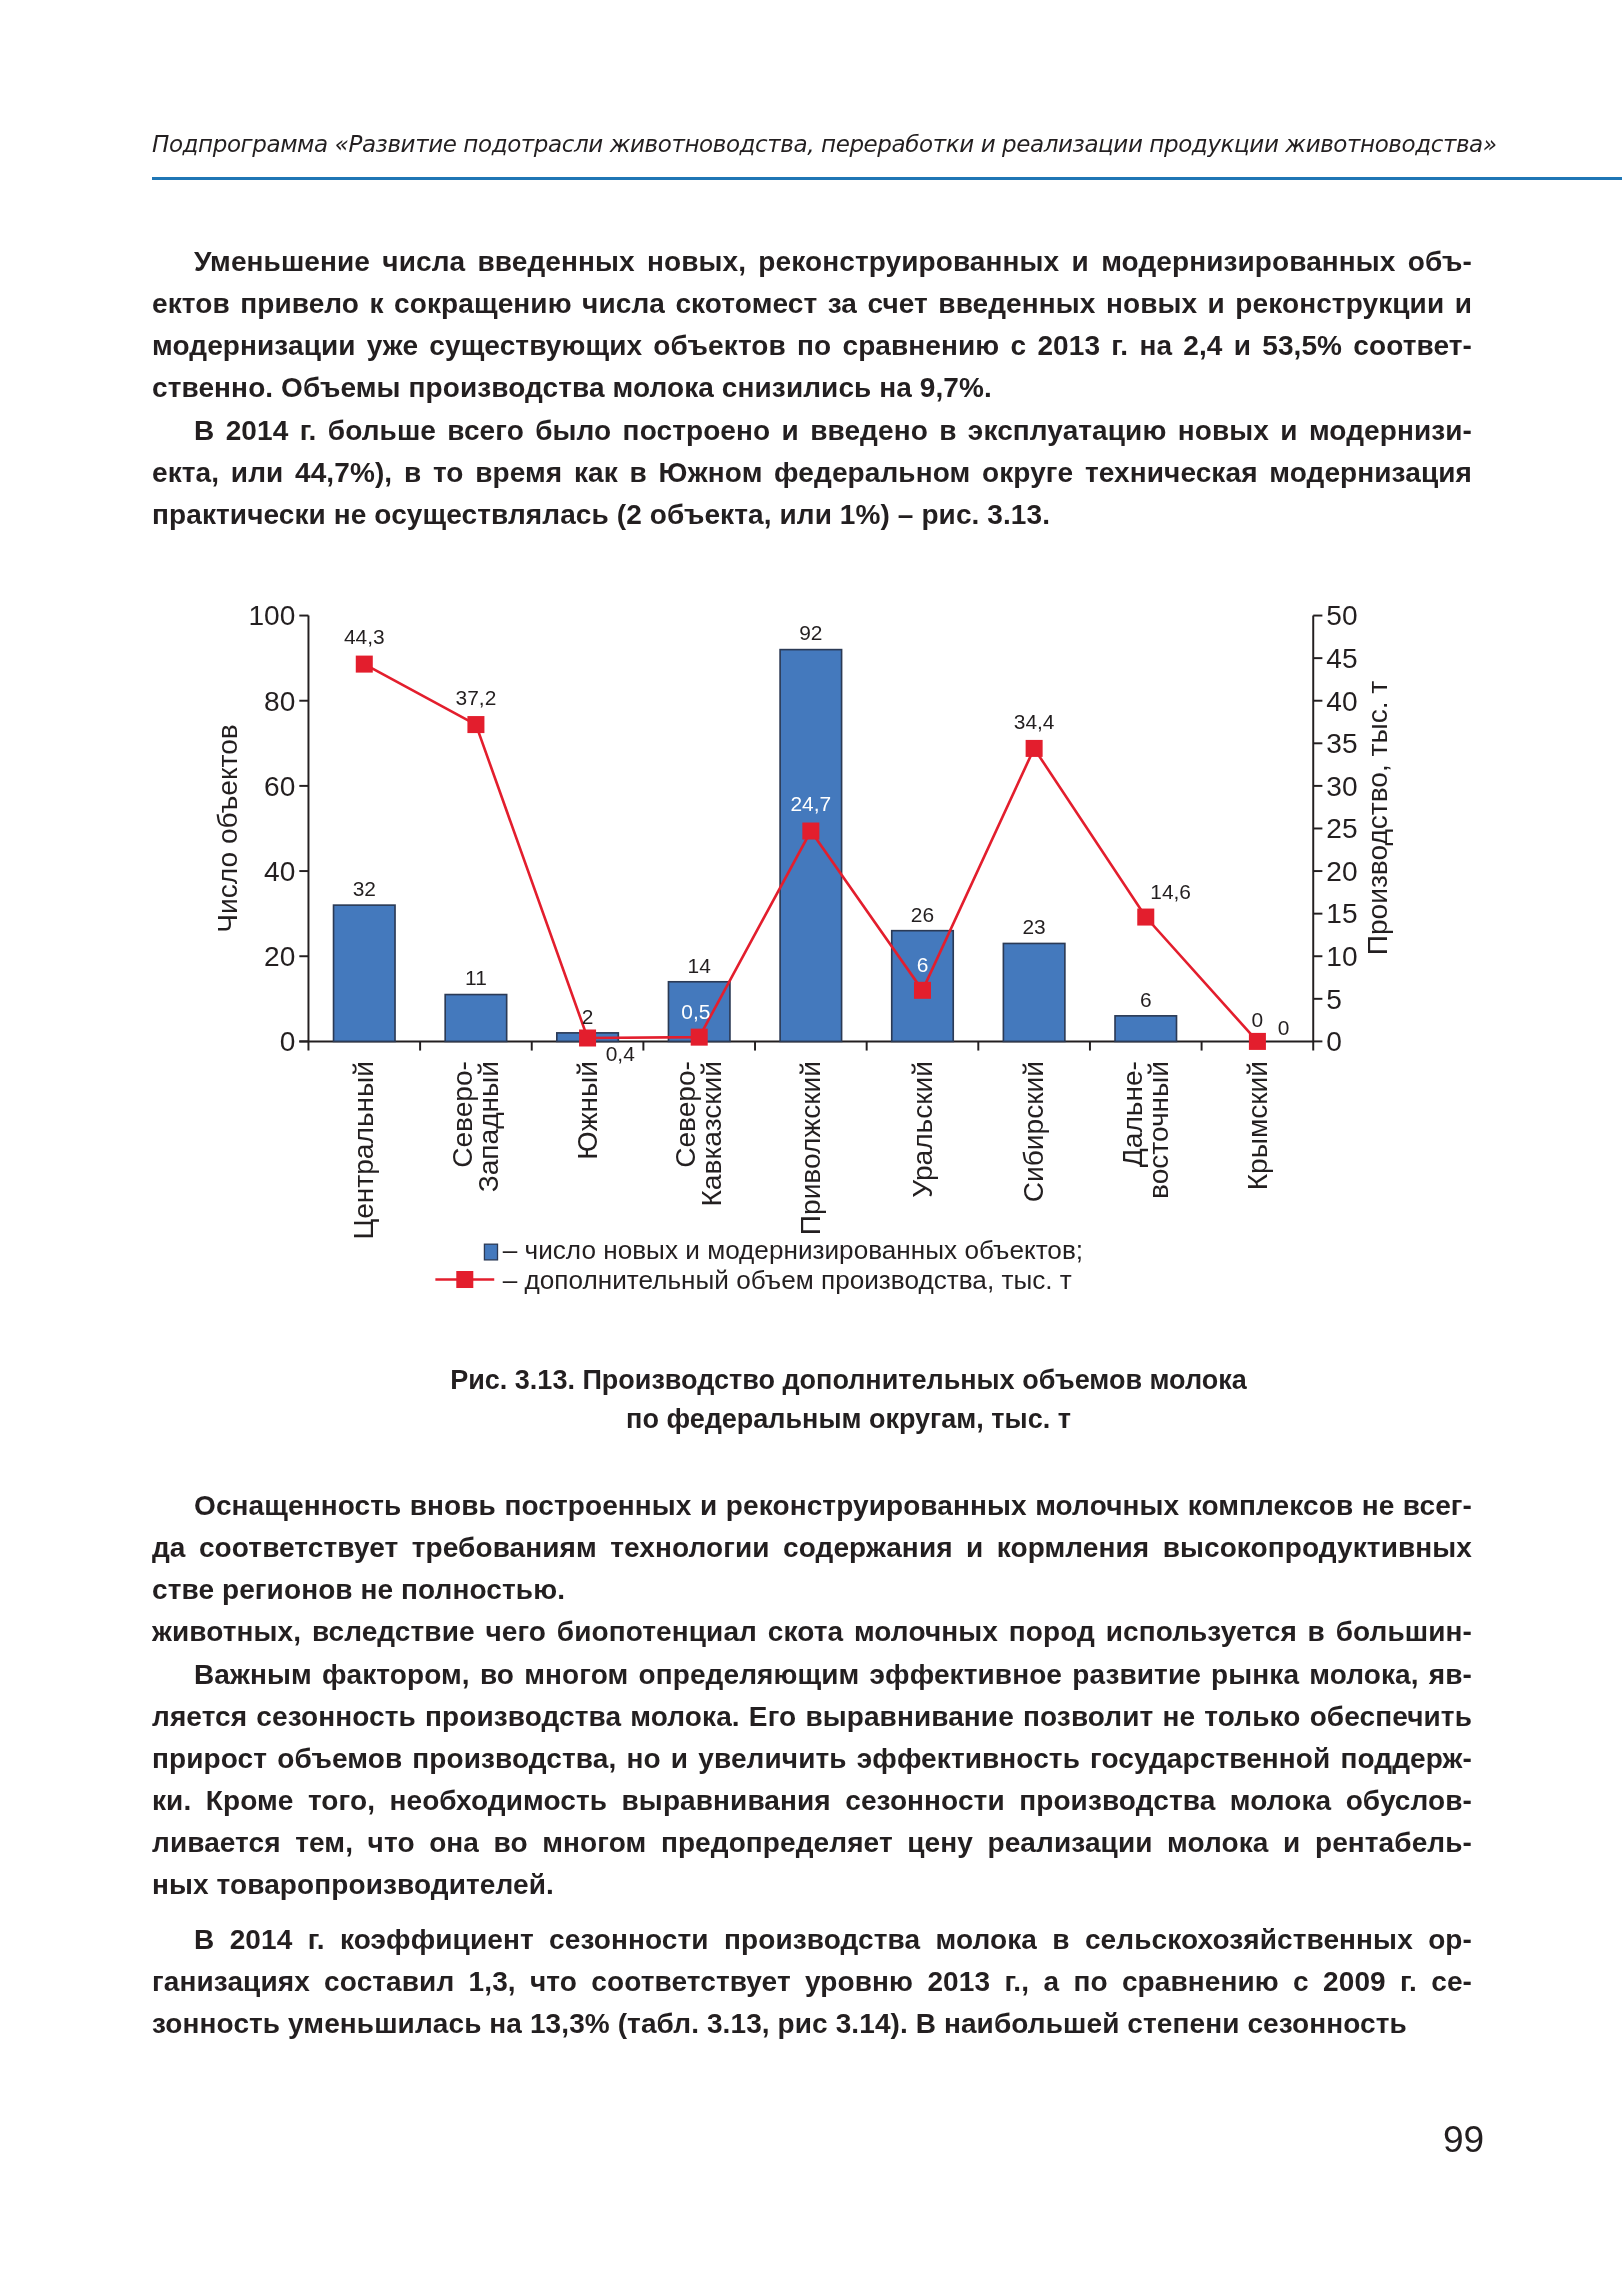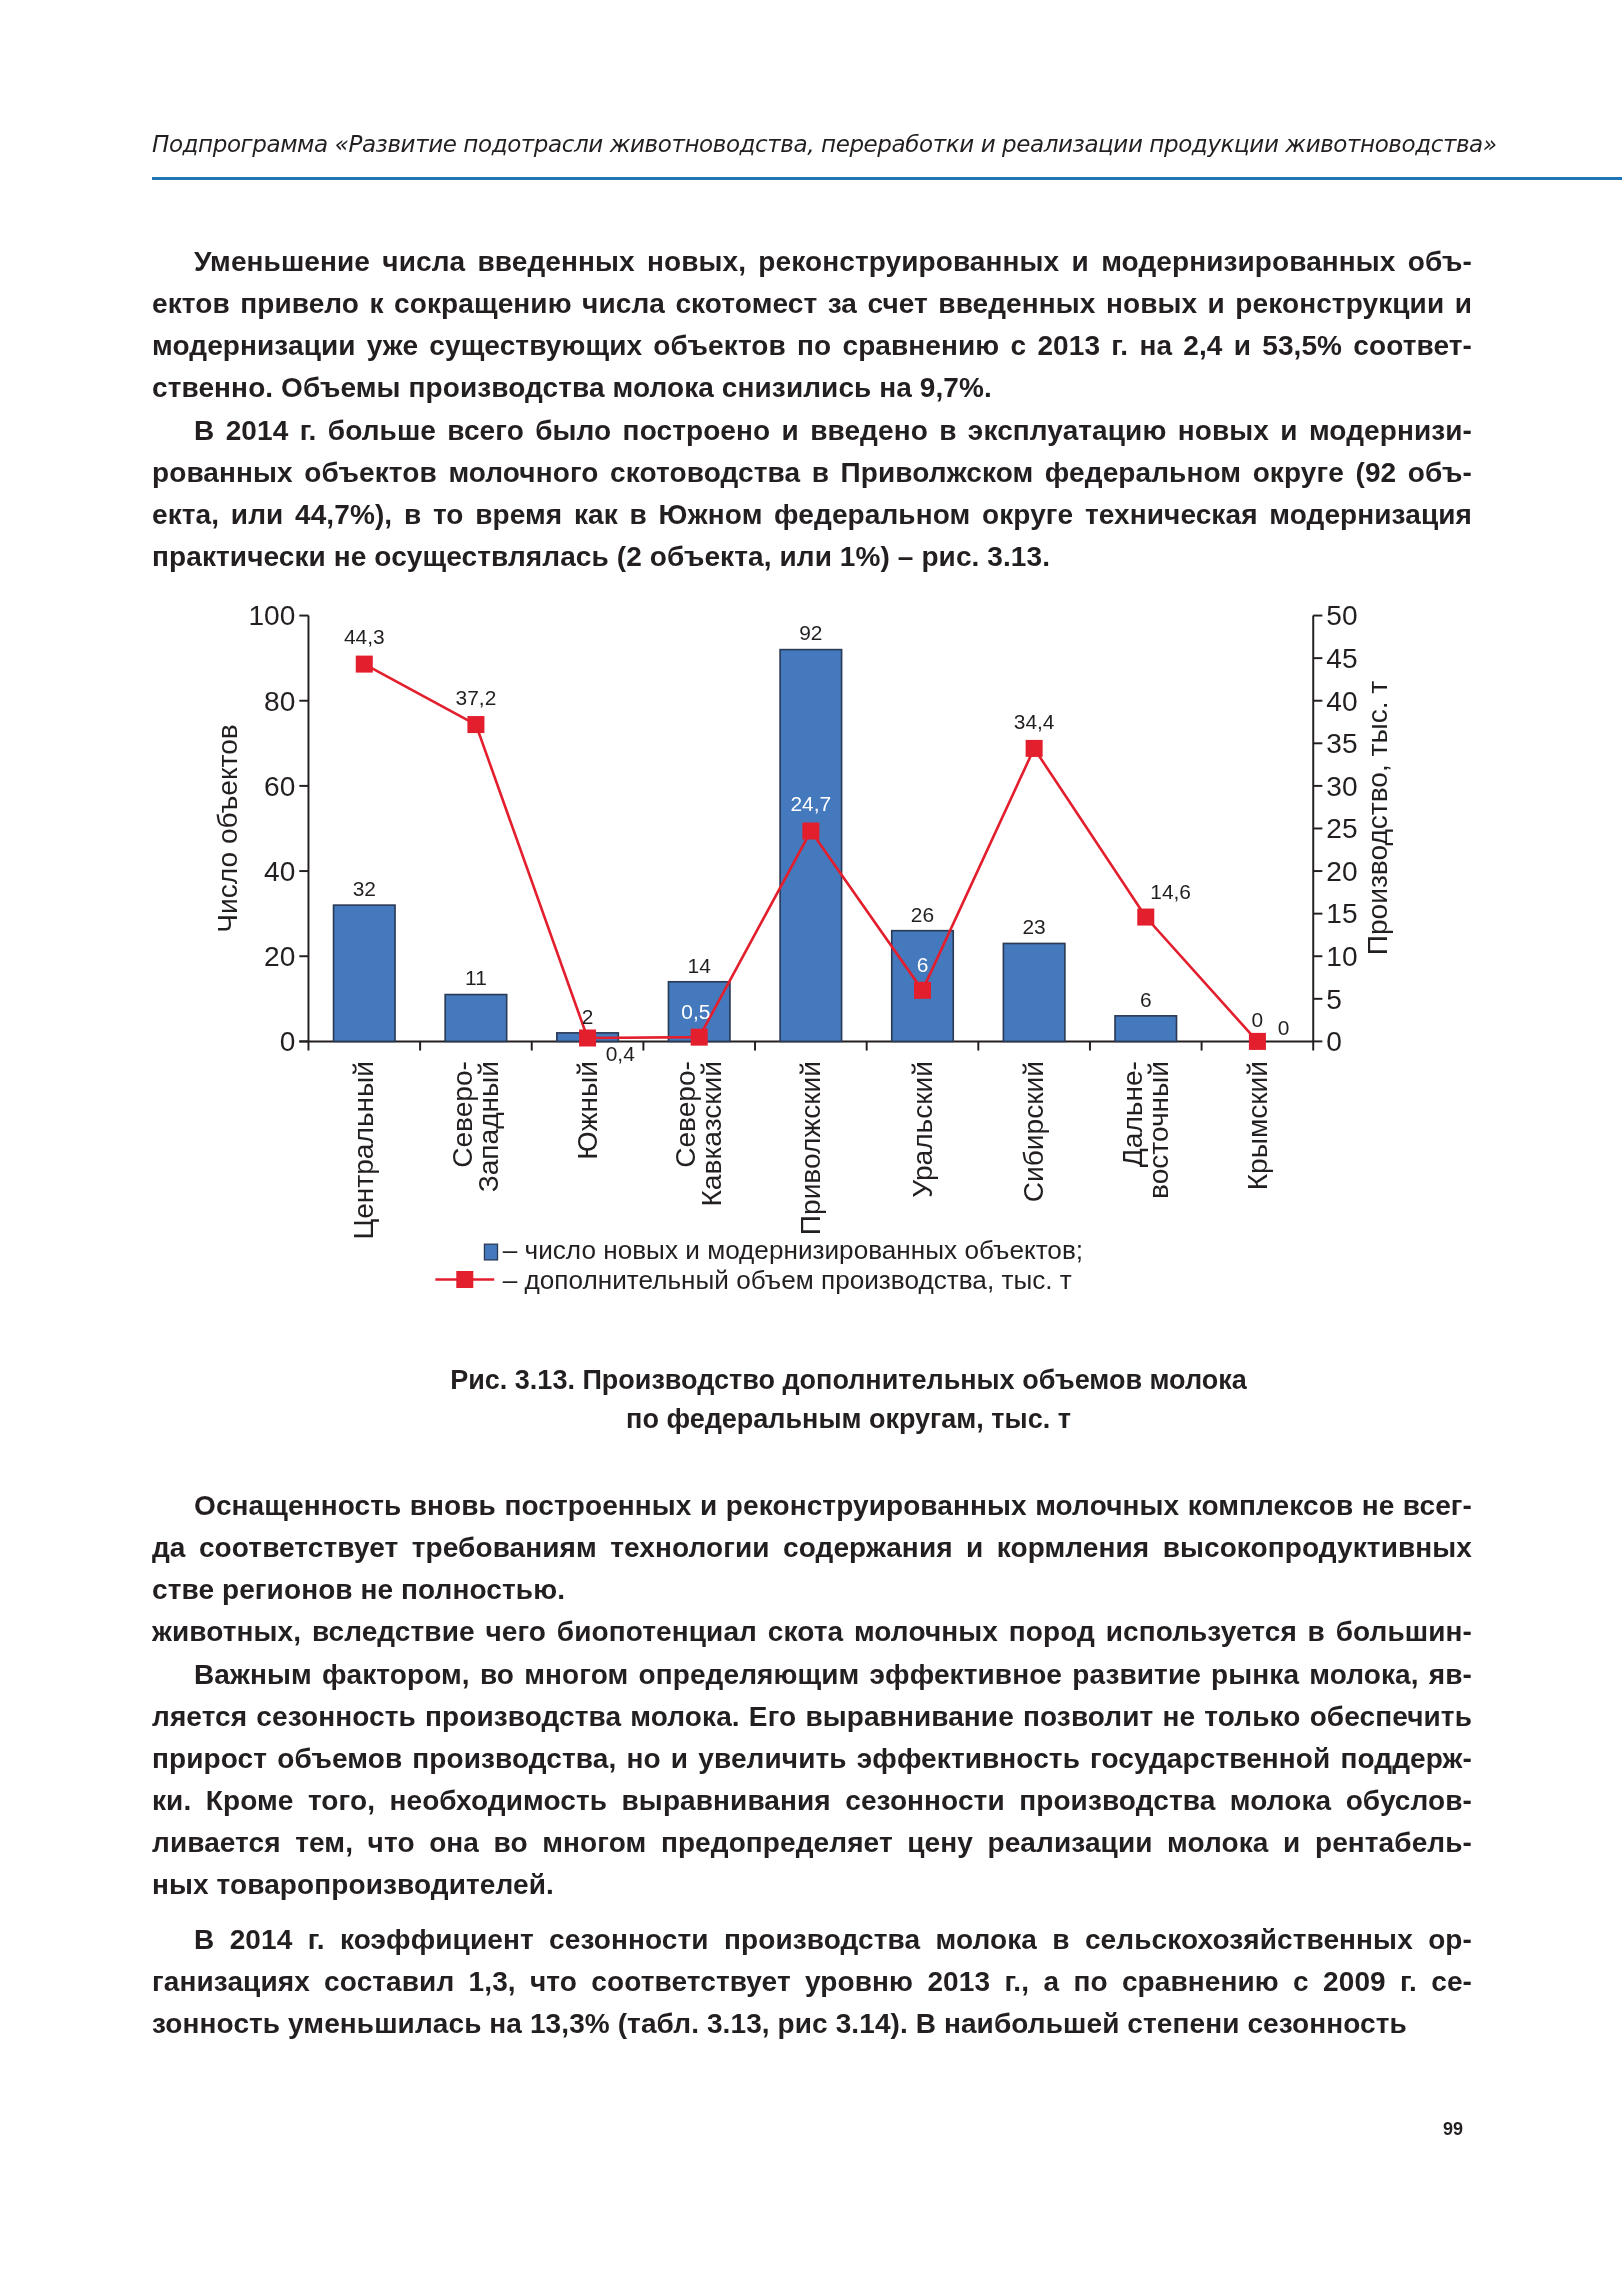--- a/index.html
+++ b/index.html
@@ -9,39 +9,38 @@
                   font-style: italic; font-size: 23px; letter-spacing: -0.4px; color: #231f20; white-space: nowrap; text-align: right; }
   .head-rule { position: absolute; left: 152px; right: 0; top: 177px; height: 2.6px; background: #1f76b5; }
   .para { position: absolute; left: 152px; width: 1320px; font-size: 28px; line-height: 42px;
           text-align: justify; letter-spacing: 0.1px; margin: 0; font-weight: bold; }
   .para .ln { display: block; white-space: nowrap; text-align-last: justify; }
   .para .ln.last { text-align-last: left; }
   .para .ln.indent { text-indent: 42px; }
   .caption { position: absolute; left: 0; width: 1623px; top: 1361px; text-align: center;
              font-weight: bold; font-size: 27px; line-height: 39px; margin-left: 37px; }
   .caption span { display: block; }
-  .page-number { position: absolute; left: 1443px; top: 2119px; font-weight: bold; font-size: 18px; }
+  .page-number { position: absolute; left: 1443px; top: 2119px; font-weight: normal; font-size: 37px; }
   #chart { position: absolute; left: 0; top: 0; width: 1623px; height: 1341px; }
   #chart text { font-family: "Liberation Sans", "DejaVu Sans", sans-serif; fill: #231f20; }
 </style>
 </head>
 <body>
 
 <div class="running-head">Подпрограмма «Развитие подотрасли животноводства, переработки и реализации продукции животноводства»</div>
 <div class="head-rule"></div>
 
 <div class="para" id="p-top-0" style="top:241px;">
     <span class="ln indent">Уменьшение числа введенных новых, реконструированных и модернизированных объ-</span>
     <span class="ln">ектов привело к сокращению числа скотомест за счет введенных новых и реконструкции и</span>
     <span class="ln">модернизации уже существующих объектов по сравнению с 2013 г. на 2,4 и 53,5% соответ-</span>
     <span class="ln last">ственно. Объемы производства молока снизились на 9,7%.</span>
   </div>
 <div class="para" id="p-top-1" style="top:410px;">
     <span class="ln indent">В 2014 г. больше всего было построено и введено в эксплуатацию новых и модернизи-</span>
-    <span class="ln">рованных объектов молочного скотоводства в Приволжском федеральном округе (92 объ-</span>
     <span class="ln">екта, или 44,7%), в то время как в Южном федеральном округе техническая модернизация</span>
     <span class="ln last">практически не осуществлялась (2 объекта, или 1%) – рис. 3.13.</span>
   </div>
 
 <svg id="chart" xmlns="http://www.w3.org/2000/svg" width="1623" height="1341" viewBox="0 0 2480 2050">
   <g id="chart-axes">
       <line x1="471" y1="941" x2="471" y2="1606" stroke="#231f20" stroke-width="3"></line>
       <line x1="457" y1="1592" x2="471" y2="1592" stroke="#231f20" stroke-width="3"></line>
       <text x="451" y="1607" text-anchor="end" font-size="43">0</text>
       <line x1="457" y1="1461.8" x2="471" y2="1461.8" stroke="#231f20" stroke-width="3"></line>

